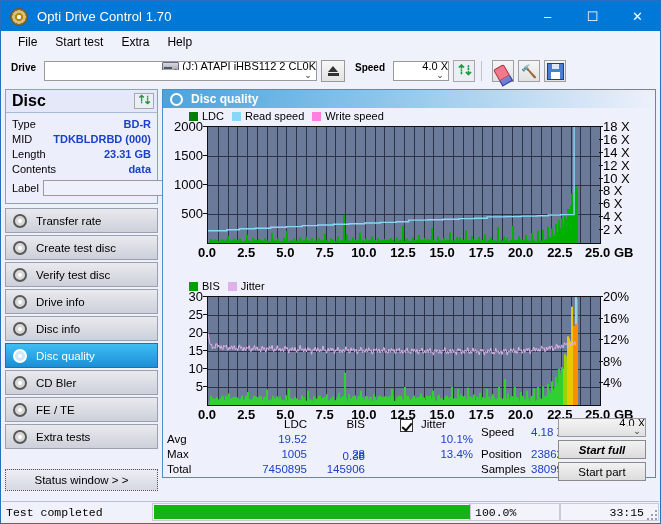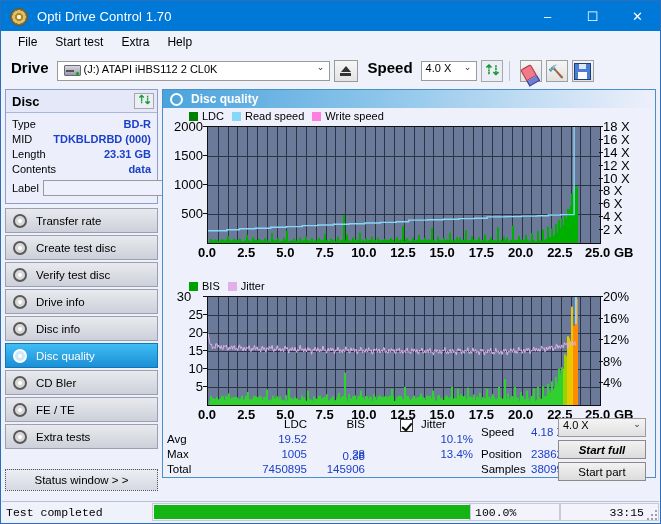--- a/index.html
+++ b/index.html
@@ -28,24 +28,24 @@
     border:1px solid #6b5a20;
   }
   .tb-title{font-size:13px;margin-left:6px;letter-spacing:.1px;}
   .tb-buttons{margin-left:auto;display:flex;height:30px;}
   .tb-btn{width:45px;height:30px;display:flex;align-items:center;justify-content:center;font-size:13px;color:#fff;}
   
   .menubar{height:22px;background:#eff1fb;display:flex;align-items:center;padding-left:8px;gap:0px;}
   .menu-item{padding:2px 9px;font-size:12px;color:#000;}
   
   .toolbar{height:36px;background:#eff1fb;display:flex;align-items:center;padding:0 6px;}
-  .tool-label{font-weight:bold;font-size:15px;margin:0 8px 8px 4px;}
+  .tool-label{font-weight:bold;font-size:10px;margin:0 8px 8px 4px;}
   .combo{
-    height:20px;background:#fff;border:1px solid #9a9a9a;display:flex;align-items:flex-start;
-    font-size:11px;box-sizing:border-box;
+    height:20px;background:#fff;border:1px solid #9a9a9a;display:flex;align-items:flex-end;
+    font-size:11px;box-sizing:border-box;flex-direction:column;
   }
   .combo .val{padding-left:4px;white-space:nowrap;overflow:hidden;flex:1;display:flex;align-items:center;gap:4px;}
   .combo .arrow{width:16px;text-align:center;color:#333;font-size:9px;}
   #drive-combo{width:273px;}
   #speed-combo{width:56px;}
   .drive-ic{width:16px;height:14px;position:relative;display:inline-block;margin-left:2px;}
   .drive-ic .body{position:absolute;left:0;top:3px;width:15px;height:9px;background:linear-gradient(#d8d8e4,#9a9aaa);border:1px solid #6a6a7a;border-radius:1px;}
   .drive-ic .slot{position:absolute;left:2px;top:8px;width:8px;height:2px;background:#555;}
   .drive-ic .grn{position:absolute;right:1px;bottom:1px;width:3px;height:3px;background:#0a0;border-radius:50%;}
   .tbtn{
@@ -67,21 +67,21 @@
   .floppy .sh{position:absolute;left:4px;top:0px;width:7px;height:5px;background:#dfe7f7;}
   
   .bodyarea{display:flex;padding:0 4px;gap:4px;height:389px;box-sizing:border-box;}
   
   .left{width:153px;display:flex;flex-direction:column;}
   .disc-box{border:1px solid #8aa0c8;background:#eceffb;}
   .disc-head{
     display:flex;align-items:center;justify-content:space-between;
     background:#e4e8f8;border-bottom:1px solid #a8b6d8;padding:2px 3px 2px 6px;height:18px;
   }
-  .disc-head b{font-size:13px;}
+  .disc-head b{font-size:16px;}
   .disc-rows{padding:3px 6px 5px 6px;}
   .drow{display:flex;justify-content:space-between;align-items:center;height:15px;font-size:11px;}
   .drow .v{color:#1a3fc8;font-weight:bold;}
   .drow .k{color:#000;}
   .labelrow{display:flex;align-items:center;gap:4px;margin-top:2px;}
   .labelrow .lab{font-size:11px;}
   .lab-input{flex:1;height:16px;background:#eef1fb;border:1px solid #9a9a9a;box-sizing:border-box;}
   .cdbtn{width:20px;height:18px;border:1px solid #9a9a9a;background:linear-gradient(#f7f7f7,#e3e3e3);display:flex;align-items:center;justify-content:center;}
   .cd-ic{width:13px;height:13px;border-radius:50%;background:radial-gradient(circle,#fff 0 16%,#cfc04a 18% 40%,#eee8a8 42% 70%,#b5a63a 72% 100%);border:1px solid #8a7f2a;}
   .navlist{margin-top:4px;display:flex;flex-direction:column;gap:2px;flex:1;}
@@ -1186,21 +1186,21 @@
                   <rect x="356" y="61.199999999999996" width="2" height="46.800000000000004" fill="#9ad400"></rect>
                   <rect x="359" y="46.800000000000004" width="2" height="61.199999999999996" fill="#e8c800"></rect>
                   <rect x="362" y="48.599999999999994" width="2" height="59.400000000000006" fill="#e8c800"></rect>
                   <rect x="365" y="28.80000000000001" width="2" height="79.19999999999999" fill="#ff8c00"></rect>
                   <rect x="368" y="1.8000000000000114" width="2" height="106.19999999999999" fill="#ff8c00"></rect>
                 </g>
                 <path d="M0.0,36.0 L0.9,41.1 L1.8,46.2 L2.6,47.8 L3.5,47.0 L4.4,51.7 L5.3,50.3 L6.1,50.2 L7.0,51.5 L7.9,46.5 L8.8,46.9 L9.7,50.3 L10.5,48.0 L11.4,49.9 L12.3,51.7 L13.2,48.6 L14.0,51.5 L14.9,52.7 L15.8,48.4 L16.7,49.6 L17.6,49.6 L18.4,48.0 L19.3,53.0 L20.2,53.4 L21.1,50.1 L21.9,52.3 L22.8,50.6 L23.7,48.8 L24.6,52.4 L25.4,50.1 L26.3,48.6 L27.2,52.8 L28.1,51.7 L29.0,51.6 L29.8,53.7 L30.7,48.8 L31.6,48.0 L32.5,51.5 L33.3,49.7 L34.2,51.8 L35.1,53.9 L36.0,50.1 L36.9,52.0 L37.7,53.8 L38.6,50.0 L39.5,51.2 L40.4,51.3 L41.2,48.7 L42.1,53.4 L43.0,54.7 L43.9,51.3 L44.8,52.9 L45.6,50.9 L46.5,48.5 L47.4,52.7 L48.3,51.6 L49.1,49.8 L50.0,53.6 L50.9,52.3 L51.8,52.1 L52.7,55.0 L53.5,50.7 L54.4,49.1 L55.3,52.3 L56.2,50.6 L57.0,52.6 L57.9,55.2 L58.8,50.8 L59.7,51.2 L60.6,53.0 L61.4,49.4 L62.3,50.8 L63.2,51.4 L64.1,48.4 L64.9,52.6 L65.8,54.7 L66.7,51.8 L67.6,53.5 L68.4,51.6 L69.3,48.6 L70.2,53.1 L71.1,53.1 L72.0,51.2 L72.8,54.4 L73.7,52.6 L74.6,51.6 L75.5,54.9 L76.3,51.3 L77.2,49.1 L78.1,51.9 L79.0,50.3 L79.9,52.4 L80.7,56.1 L81.6,52.0 L82.5,51.7 L83.4,53.5 L84.2,50.4 L85.1,52.4 L86.0,53.9 L86.9,50.3 L87.8,53.3 L88.6,55.4 L89.5,52.5 L90.4,54.2 L91.3,52.4 L92.1,48.3 L93.0,52.2 L93.9,53.0 L94.8,51.6 L95.7,54.9 L96.5,53.0 L97.4,51.2 L98.3,55.0 L99.2,52.5 L100.0,50.5 L100.9,53.4 L101.8,51.6 L102.7,53.0 L103.6,57.2 L104.4,53.5 L105.3,52.2 L106.2,53.5 L107.1,50.1 L107.9,52.0 L108.8,54.4 L109.7,50.8 L110.6,52.9 L111.4,55.0 L112.3,52.3 L113.2,54.5 L114.1,53.5 L115.0,49.0 L115.8,52.4 L116.7,53.9 L117.6,52.8 L118.5,56.2 L119.3,54.2 L120.2,51.1 L121.1,54.5 L122.0,52.8 L122.9,50.9 L123.7,53.7 L124.6,51.5 L125.5,52.1 L126.4,56.8 L127.2,54.0 L128.1,52.6 L129.0,53.8 L129.9,50.2 L130.8,52.1 L131.6,55.7 L132.5,52.7 L133.4,54.0 L134.3,55.6 L135.1,52.4 L136.0,54.5 L136.9,54.4 L137.8,49.7 L138.7,52.1 L139.5,53.6 L140.4,52.3 L141.3,56.2 L142.2,54.7 L143.0,50.8 L143.9,53.7 L144.8,52.7 L145.7,51.3 L146.6,54.8 L147.4,52.7 L148.3,52.3 L149.2,56.9 L150.1,54.7 L150.9,53.1 L151.8,54.3 L152.7,50.2 L153.6,51.3 L154.4,55.6 L155.3,53.2 L156.2,54.0 L157.1,55.4 L158.0,51.8 L158.8,53.8 L159.7,55.0 L160.6,50.7 L161.5,52.7 L162.3,54.2 L163.2,52.8 L164.1,57.1 L165.0,56.4 L165.9,51.8 L166.7,53.7 L167.6,52.8 L168.5,51.4 L169.4,55.4 L170.2,53.6 L171.1,51.9 L172.0,55.9 L172.9,54.2 L173.8,52.9 L174.6,54.7 L175.5,50.7 L176.4,50.9 L177.3,55.7 L178.1,54.1 L179.0,55.0 L179.9,56.4 L180.8,52.1 L181.7,53.3 L182.5,55.3 L183.4,51.5 L184.3,53.1 L185.2,54.4 L186.0,52.3 L186.9,56.3 L187.8,56.5 L188.7,51.9 L189.6,53.4 L190.4,52.6 L191.3,51.2 L192.2,56.0 L193.1,55.2 L193.9,52.9 L194.8,56.4 L195.7,54.8 L196.6,53.4 L197.5,55.8 L198.3,51.9 L199.2,51.1 L200.1,55.5 L201.0,54.3 L201.8,55.1 L202.7,56.8 L203.6,51.8 L204.5,52.2 L205.3,54.8 L206.2,51.9 L207.1,53.7 L208.0,55.2 L208.9,52.4 L209.7,56.0 L210.6,57.2 L211.5,53.0 L212.4,54.0 L213.2,53.0 L214.1,51.0 L215.0,55.9 L215.9,56.1 L216.8,53.4 L217.6,56.0 L218.5,54.1 L219.4,52.4 L220.3,55.7 L221.1,52.8 L222.0,51.4 L222.9,55.6 L223.8,54.6 L224.7,55.6 L225.5,58.1 L226.4,53.2 L227.3,52.5 L228.2,55.1 L229.0,52.6 L229.9,54.6 L230.8,56.4 L231.7,52.8 L232.6,55.2 L233.4,56.8 L234.3,52.9 L235.2,53.9 L236.1,53.2 L236.9,50.5 L237.8,55.4 L238.7,56.7 L239.6,54.2 L240.5,56.5 L241.3,54.4 L242.2,52.2 L243.1,56.0 L244.0,54.0 L244.8,52.2 L245.7,55.7 L246.6,54.4 L247.5,54.9 L248.3,57.9 L249.2,53.3 L250.1,51.6 L251.0,54.0 L251.9,51.9 L252.7,54.2 L253.6,57.0 L254.5,53.1 L255.4,54.5 L256.2,56.4 L257.1,52.9 L258.0,54.4 L258.9,54.1 L259.8,50.7 L260.6,54.8 L261.5,56.7 L262.4,54.3 L263.3,56.4 L264.1,54.1 L265.0,50.9 L265.9,54.7 L266.8,53.9 L267.7,52.3 L268.5,55.8 L269.4,54.2 L270.3,54.2 L271.2,57.9 L272.0,54.2 L272.9,52.2 L273.8,54.5 L274.7,52.3 L275.6,54.5 L276.4,58.1 L277.3,54.3 L278.2,54.6 L279.1,56.1 L279.9,52.6 L280.8,54.4 L281.7,55.0 L282.6,51.1 L283.5,54.5 L284.3,56.8 L285.2,54.8 L286.1,57.2 L287.0,55.2 L287.8,51.2 L288.7,54.9 L289.6,55.0 L290.5,53.7 L291.3,57.1 L292.2,55.1 L293.1,53.9 L294.0,57.6 L294.9,54.7 L295.7,52.5 L296.6,54.5 L297.5,51.9 L298.4,53.6 L299.2,58.0 L300.1,54.7 L301.0,54.3 L301.9,55.4 L302.8,51.7 L303.6,53.6 L304.5,55.3 L305.4,51.5 L306.3,53.9 L307.1,55.9 L308.0,53.7 L308.9,56.3 L309.8,54.9 L310.7,50.1 L311.5,53.0 L312.4,53.6 L313.3,52.5 L314.2,56.3 L315.0,54.4 L315.9,52.1 L316.8,55.6 L317.7,53.5 L318.6,51.5 L319.4,53.8 L320.3,51.0 L321.2,51.9 L322.1,56.7 L322.9,54.2 L323.8,53.3 L324.7,54.2 L325.6,50.0 L326.5,51.6 L327.3,54.3 L328.2,51.0 L329.1,52.7 L330.0,54.3 L330.8,51.7 L331.7,54.4 L332.6,53.9 L333.5,48.9 L334.3,50.9 L335.2,51.6 L336.1,50.6 L337.0,54.9 L337.9,53.4 L338.7,50.0 L339.6,52.8 L340.5,51.1 L341.4,49.3 L342.2,52.1 L343.1,49.3 L344.0,49.1 L344.9,53.8 L345.8,51.8 L346.6,50.9 L347.5,51.8 L348.4,47.1 L349.3,47.9 L350.1,51.4 L351.0,48.7 L351.9,50.0 L352.8,51.4 L353.7,47.9 L354.5,50.2 L355.4,50.6 L356.3,45.7 L357.2,47.2 L358.0,47.7 L358.9,46.2 L359.8,50.7 L360.7,50.0 L361.6,45.9 L362.4,48.0 L363.3,46.4 L364.2,44.7 L365.1,48.3 L365.9,45.9 L366.8,44.5 L367.7,48.6" fill="none" stroke="#e0b0e8" stroke-width="1"></path>
                 <rect x="366.912" y="0" width="2" height="27" fill="#87d7f7"></rect>
               </svg>
             </div>
-            <div class="axlabel" style="left: 2px; top: 181px; width: 38px; text-align: center;">30</div>
+            <div class="axlabel" style="left: 2px; top: 181px; width: 38px; text-align: right;">30</div>
             <div style="position: absolute; width: 4px; height: 1px; background: rgb(17, 17, 17); left: 40px; top: 188px;"></div>
             <div class="axlabel" style="left: 2px; top: 199px; width: 38px; text-align: right;">25</div>
             <div style="position: absolute; width: 4px; height: 1px; background: rgb(17, 17, 17); left: 40px; top: 206px;"></div>
             <div class="axlabel" style="left: 2px; top: 217px; width: 38px; text-align: right;">20</div>
             <div style="position: absolute; width: 4px; height: 1px; background: rgb(17, 17, 17); left: 40px; top: 224px;"></div>
             <div class="axlabel" style="left: 2px; top: 235px; width: 38px; text-align: right;">15</div>
             <div style="position: absolute; width: 4px; height: 1px; background: rgb(17, 17, 17); left: 40px; top: 242px;"></div>
             <div class="axlabel" style="left: 2px; top: 253px; width: 38px; text-align: right;">10</div>
             <div style="position: absolute; width: 4px; height: 1px; background: rgb(17, 17, 17); left: 40px; top: 260px;"></div>
             <div class="axlabel" style="left: 2px; top: 271px; width: 38px; text-align: right;">5</div>

